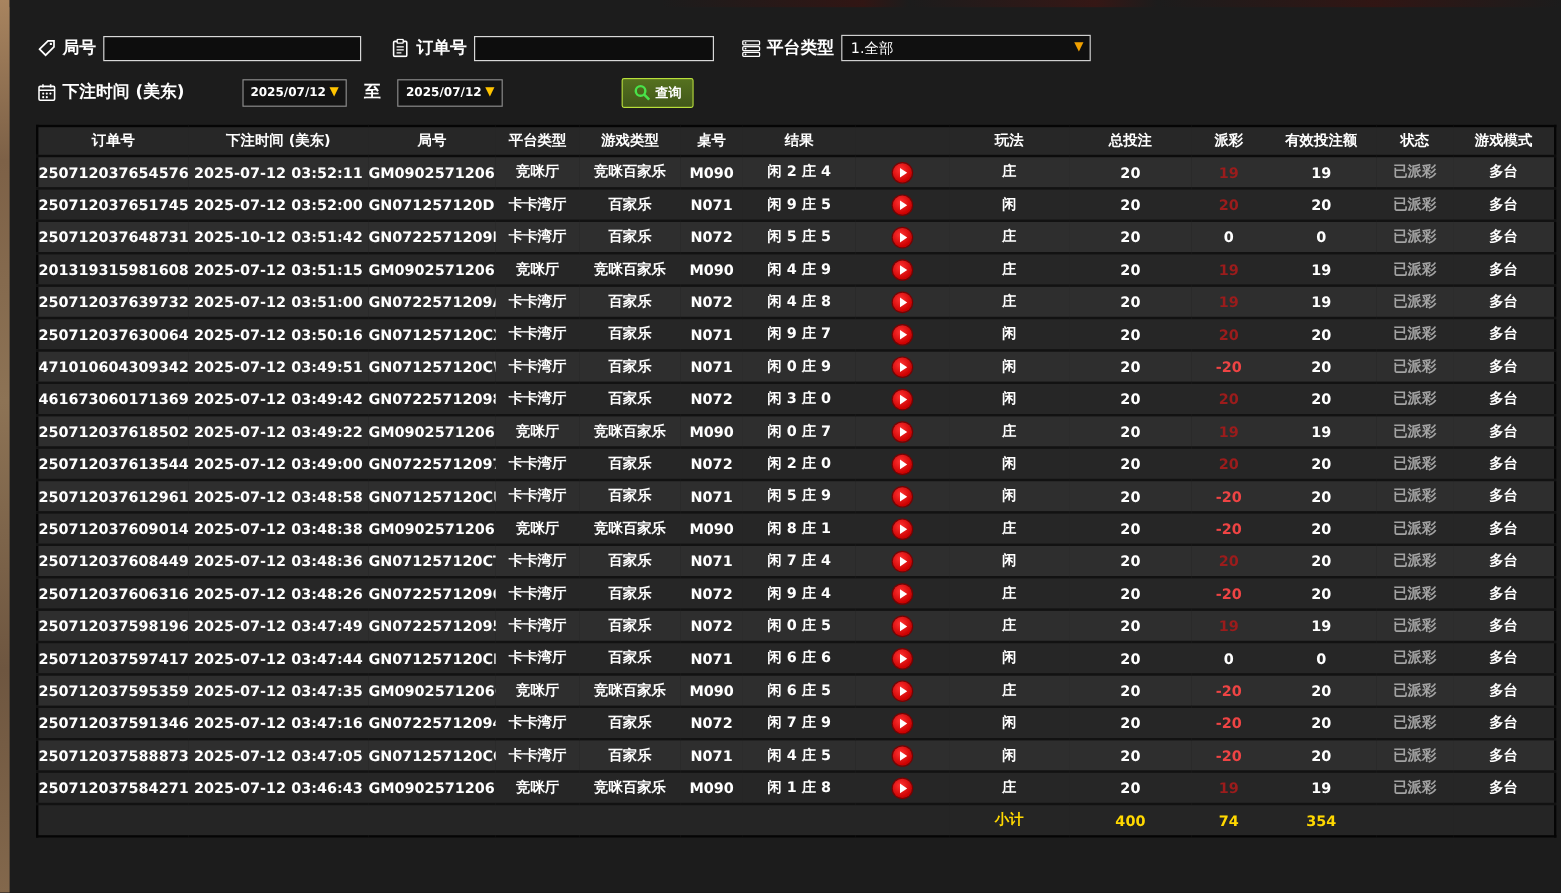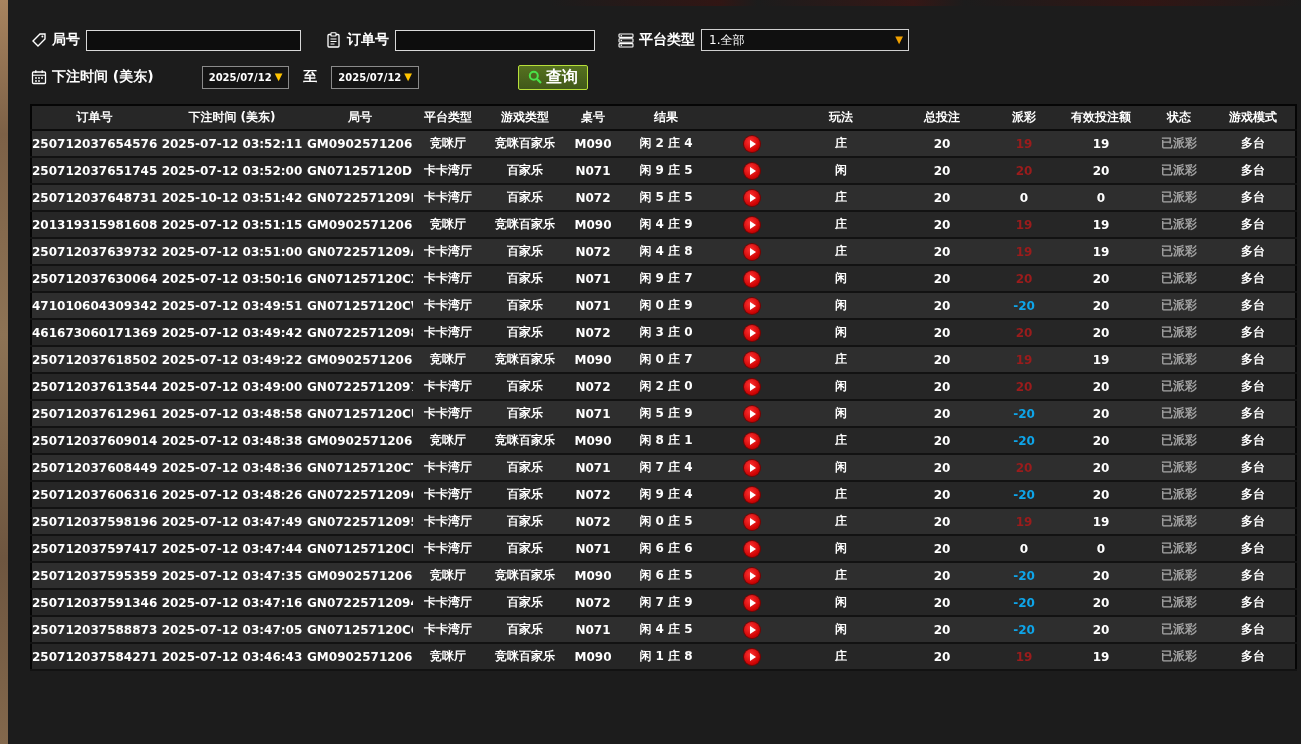--- a/index.html
+++ b/index.html
@@ -29,33 +29,33 @@
   .select-box .sel-val { font-size:12px; font-weight:normal; color:#fff; }
   .caret { color:#f0a000; font-size:10px; line-height:1; }
 
   .date-btn { height:23px; background:#141414; border:1px solid #8a8a8a; color:#fff; display:inline-flex; align-items:center; padding:0 6px; cursor:pointer; font-family:inherit; }
   .date-btn .d-val { font-size:10px; font-weight:bold; margin-right:3px; }
   .date-from { margin-left:42px; }
   .to-label { font-size:14px; font-weight:bold; margin:0 14px 0 14px; }
 
   .query-btn { margin-left:99px; height:25px; display:inline-flex; align-items:center; gap:4px; padding:0 9px;
     background:linear-gradient(180deg,#55711f,#41581a); border:1px solid #b8e03a; border-radius:2px;
-    color:#fff; font-size:16px; font-weight:bold; cursor:pointer; font-family:inherit; }
+    color:#fff; font-size:11px; font-weight:bold; cursor:pointer; font-family:inherit; }
 
   
   .tbl-wrap { margin:15px 6px 0 22px; }
   table { width:1265px; table-layout:fixed; border-collapse:collapse; background:#272727; border:2px solid #050505; }
   th { height:25px; font-size:12px; font-weight:bold; color:#fff; text-align:center; background:#272727;
        border-bottom:2px solid #0c0c0c; overflow:hidden; white-space:nowrap; }
   td { height:27px; font-size:12px; font-weight:bold; color:#fff; text-align:center;
        border-bottom:2px solid #121212; overflow:hidden; white-space:nowrap; }
   tbody tr:nth-child(odd)  td { background:#2e2e2e; }
   tbody tr:nth-child(even) td { background:#262626; }
   td.pos  { color:#9b1c1c; }
-  td.neg  { color:#0ea5e9; }
+  td.neg  { color:#ef4444; }
   td.zero { color:#ffffff; }
   td.status-cell { color:#a3a3a3; }
 
   .play-btn { display:inline-flex; width:16px; height:16px; border-radius:50%; background:radial-gradient(circle at 40% 35%,#f33, #c00 70%);
     align-items:center; justify-content:center; cursor:pointer; vertical-align:middle; box-shadow:0 0 0 1px #7a0000; }
   .play-btn::after { content:""; border-left:6px solid #fff; border-top:4px solid transparent; border-bottom:4px solid transparent; margin-left:2px; }
 
   tfoot td { height:27px; background:#252525; color:#ffd800; font-weight:bold; border-bottom:2px solid #121212; }
   tfoot tr:last-child td { border-bottom:none; }
 </style>
@@ -508,17 +508,26 @@
     <td><span class="play-btn"></span></td>
     <td>庄</td>
     <td>20</td>
     <td class="pos">19</td>
     <td>19</td>
     <td class="status-cell">已派彩</td>
     <td>多台</td>
   </tr>
           </tbody>
         <tfoot>
+          <tr>
+            <td colspan="8"></td>
+            <td>小计</td>
+            <td>400</td>
+            <td>74</td>
+            <td>354</td>
+            <td></td>
+            <td></td>
+          </tr>
         </tfoot>
       </table>
     </div>
   </div>
 </div>
 
 </body></html>

